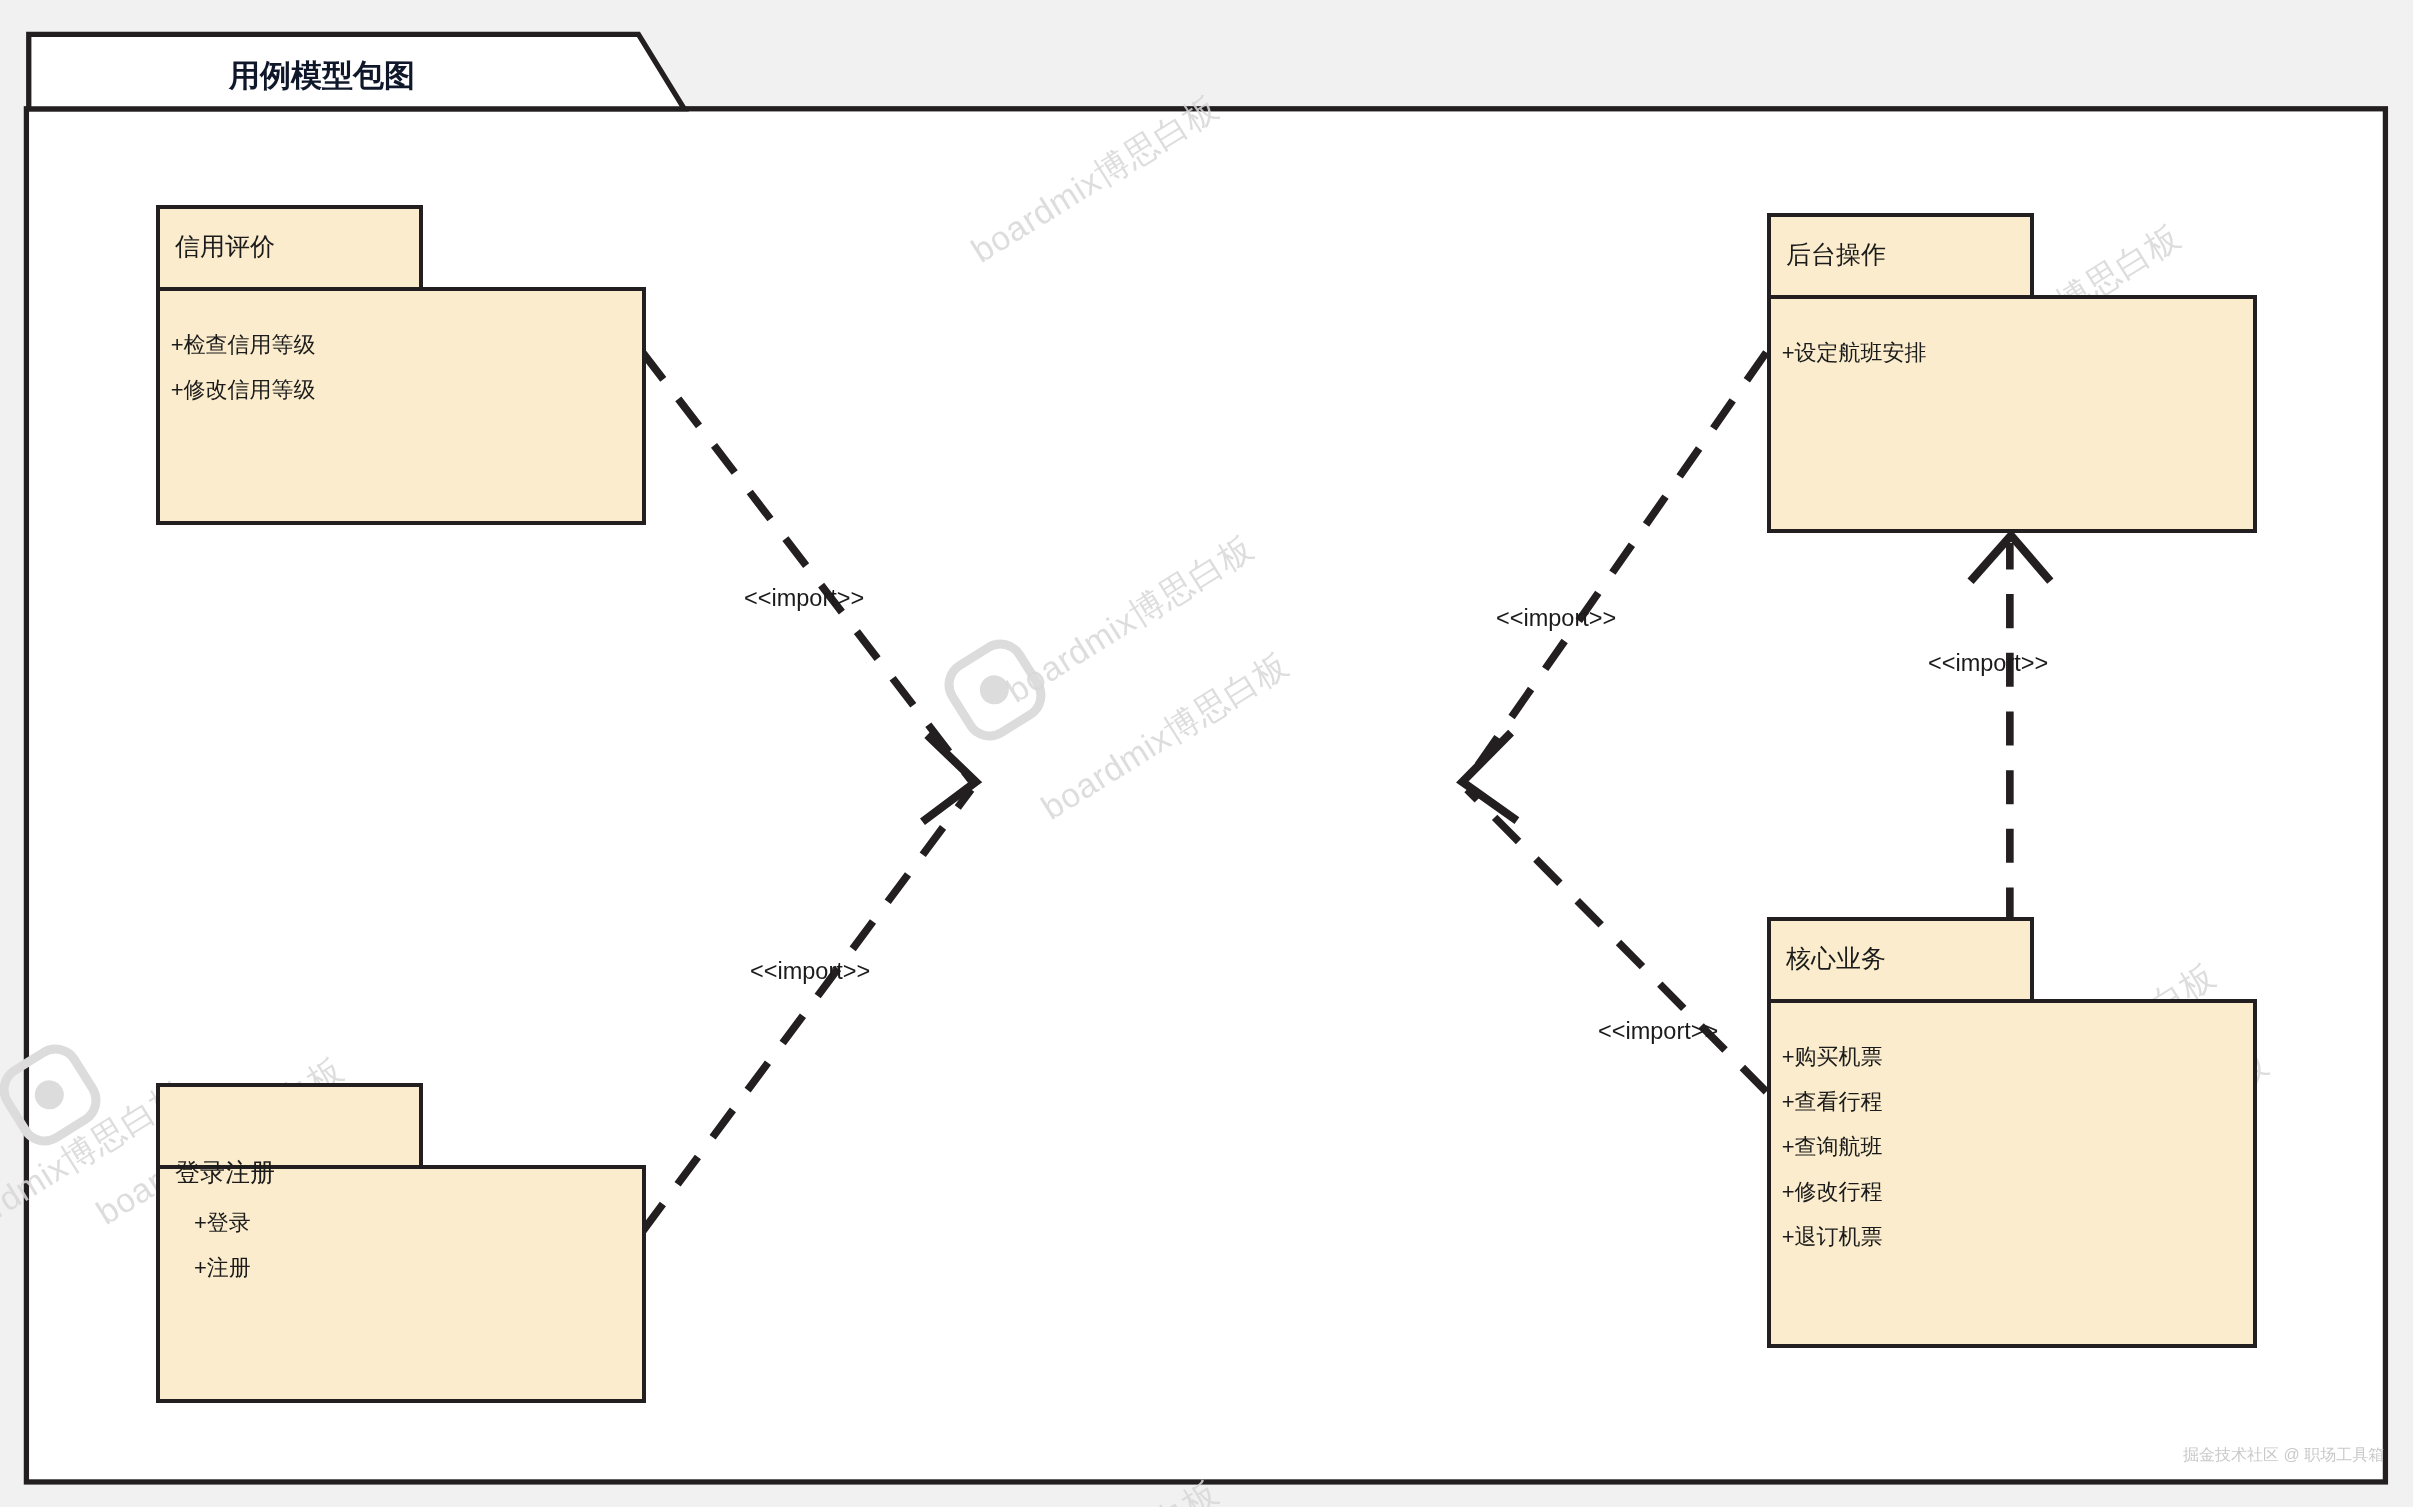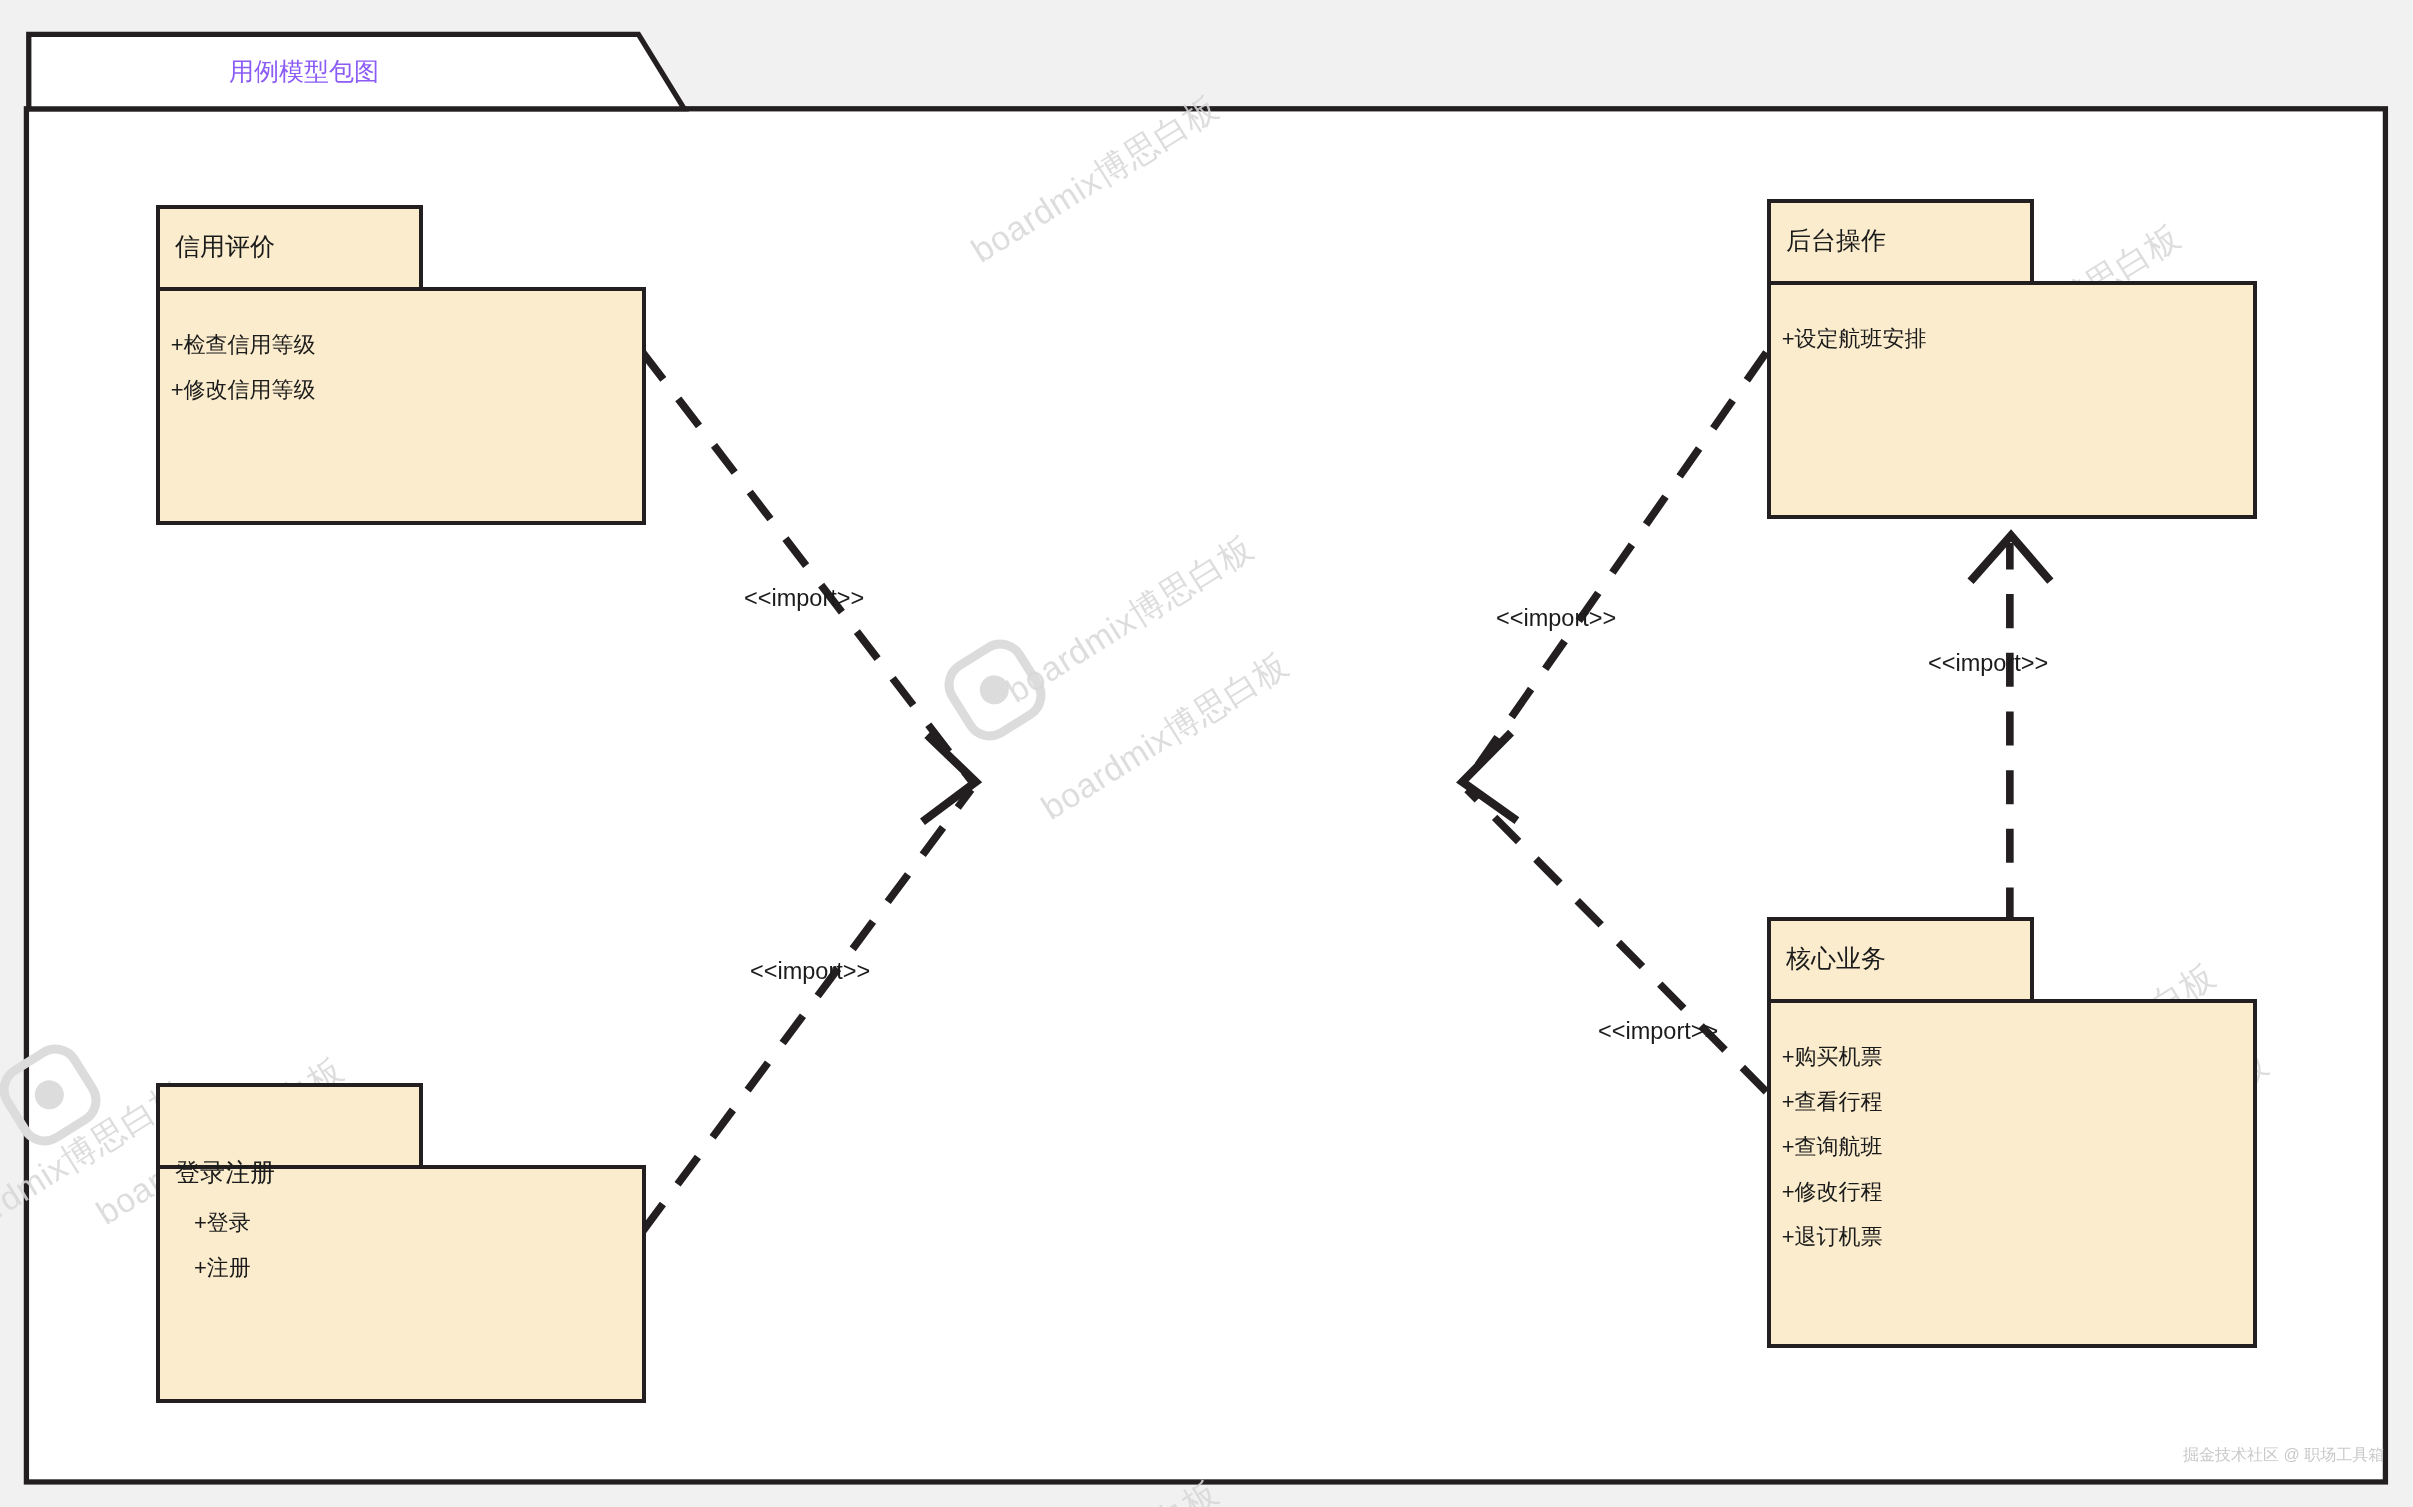--- a/index.html
+++ b/index.html
@@ -34,22 +34,22 @@
       background:#faeccd;border:4.1px solid #231f20;box-sizing:border-box;}
   .pkg .tabname{position:absolute;color:#1b1b1b;font-size:25px;
       font-family:"Liberation Sans","DejaVu Sans",sans-serif;white-space:nowrap;}
   .pkg .members{position:absolute;color:#1b1b1b;font-size:22px;line-height:45px;
       font-family:"Liberation Sans","DejaVu Sans",sans-serif;white-space:nowrap;}
   .pkg .members div{height:45px;}
 
   .imp-label{position:absolute;color:#1b1b1b;font-size:23.5px;white-space:nowrap;
       font-family:"Liberation Sans","DejaVu Sans",sans-serif;}
 
-  .frame-title{position:absolute;color:#8b5cf6;font-size:25px;white-space:nowrap;
-      font-family:"Liberation Sans","DejaVu Sans",sans-serif;}
+  .frame-title{position:absolute;color:#0f172a;font-size:31px;white-space:nowrap;
+      font-family:"Liberation Sans","DejaVu Sans",sans-serif;font-weight:bold;}
 
   .credit{position:absolute;color:#c9c9c9;font-size:16px;white-space:nowrap;
       font-family:"Liberation Sans","DejaVu Sans",sans-serif;}
 </style>
 </head>
 <body>
 
 <div id="stage">
 
   <svg id="svgroot" viewBox="0 0 4112 2569">
@@ -105,21 +105,21 @@
   <div class="pkg" style="left:156px;top:205px;width:490px;height:320px;">
     <div class="tabbox" style="left:0;top:0;width:267px;height:86px;"></div>
     <div class="bodybox" style="left:0;top:82px;width:490px;height:238px;"></div>
     <div class="tabname" style="left:19px;top:25px;">信用评价</div>
     <div class="members" style="left:14.7px;top:117px;">
       <div>+检查信用等级</div>
       <div>+修改信用等级</div>
     </div>
   </div>
 
-  <div class="pkg" style="left:1767px;top:199px;width:550px;height:320px;">
+  <div class="pkg" style="left:1767px;top:213px;width:550px;height:320px;">
     <div class="tabbox" style="left:0;top:0;width:267px;height:86px;"></div>
     <div class="bodybox" style="left:0;top:82px;width:490px;height:238px;"></div>
     <div class="tabname" style="left:19px;top:25px;">后台操作</div>
     <div class="members" style="left:14.7px;top:117px;">
       <div>+设定航班安排</div>
     </div>
   </div>
 
 
   <div class="pkg" style="left:1767px;top:917px;width:490px;height:431px;">

